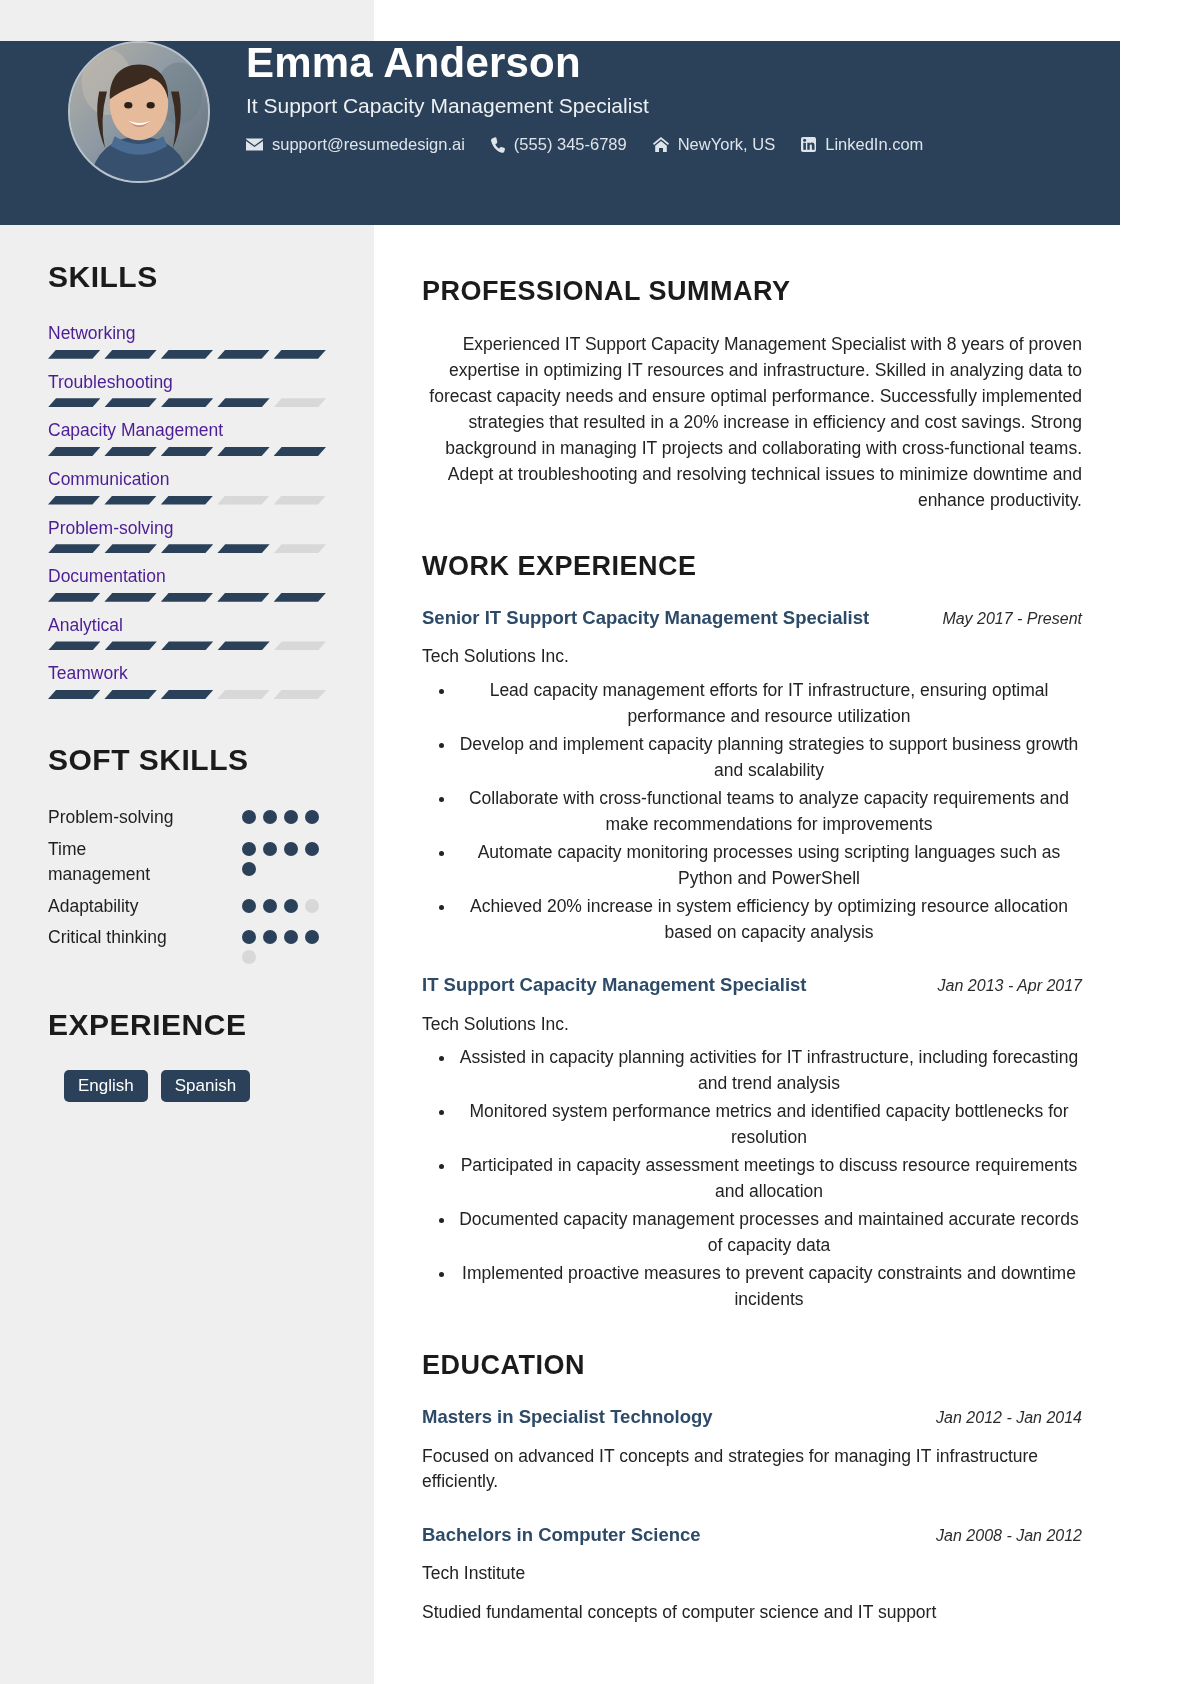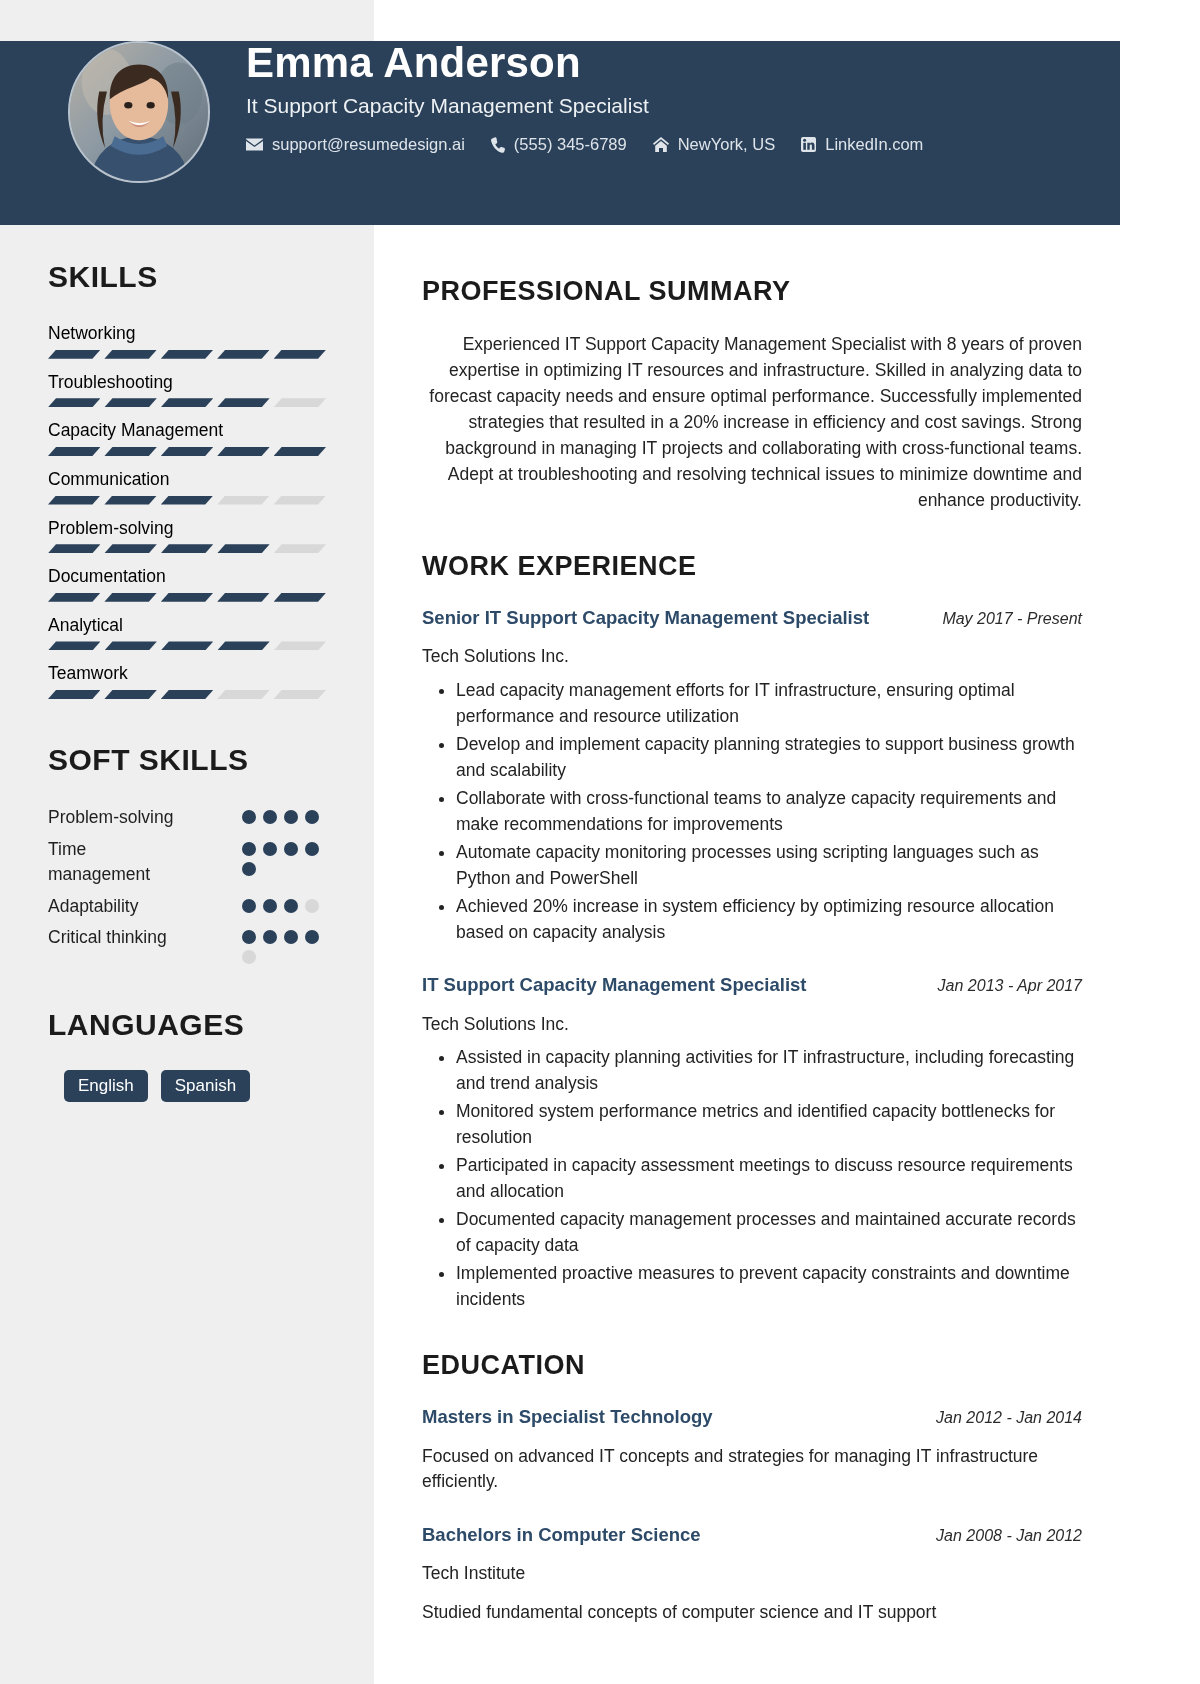--- a/index.html
+++ b/index.html
@@ -60,21 +60,21 @@
     z-index:6;
   }
   .side-head{
     font-size:30px; font-weight:bold; color:#1b1b1b;
     letter-spacing:.5px; margin-bottom:30px; line-height:1;
   }
   .side-head.second{ margin-top:46px; }
 
   .skill-row{ margin-bottom:8px; }
   .skill-name{
-    font-size:17.5px; color:#000000; line-height:1.35; margin-bottom:4px;margin-top:8px;
+    font-size:17.5px; color:#4c1d95; line-height:1.35; margin-bottom:4px;margin-top:8px;
   }
   .skill-bar{
     display:flex; gap:4px; height:9px; margin-bottom:12px;
   }
   .seg{
     flex:1 1 0; height:9px; background:#d8d8d8;
     -webkit-clip-path: polygon(8px 0, 100% 0, calc(100% - 8px) 100%, 0 100%);
     clip-path: polygon(8px 0, 100% 0, calc(100% - 8px) 100%, 0 100%);
   }
   .seg.on{ background:#2a4159; }
@@ -123,21 +123,21 @@
   .entry-title{
     font-size:18.5px; font-weight:bold; color:#2d4a68; line-height:1.3;
   }
   .entry-date{
     font-size:16px; font-style:italic; color:#2b2b2b; white-space:nowrap;
     flex:0 0 auto;
   }
   .entry-org{
     font-size:17.5px; color:#232323; line-height:1.4; margin-top:14px;
   }
-  .bullets{ margin-top:9px; padding-left:34px; }
+  .bullets{ margin-top:9px; padding-left:34px;text-align:center; }
   .bullets li{
     font-size:17.5px; color:#232323; line-height:1.46; margin-bottom:3px;
   }
   .entry-desc{
     font-size:17.5px; color:#232323; line-height:1.48; margin-top:14px;
   }
 </style>
 </head>
 <body>
 
@@ -341,21 +341,21 @@
           <div class="dots">
             <span class="dot on"></span>
             <span class="dot on"></span>
             <span class="dot on"></span>
             <span class="dot on"></span>
             <span class="dot"></span>
           </div>
         </div>
       </div>
 
-    <div class="side-head second">LANGUAGES</div>
+    <div class="side-head second">EXPERIENCE</div>
     <div class="langs" id="lang-list">
         <span class="lang">English</span>
         <span class="lang">Spanish</span>
       </div>
 
   </div>
 
   <div class="main">
 
     <div>

